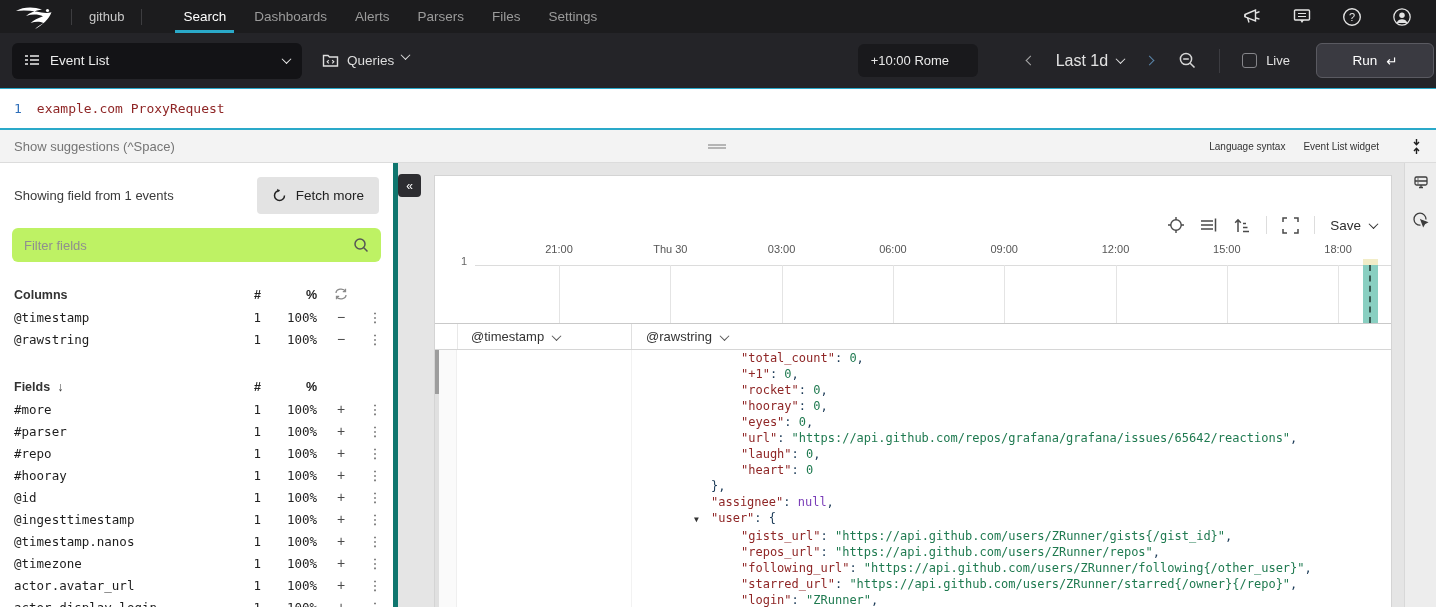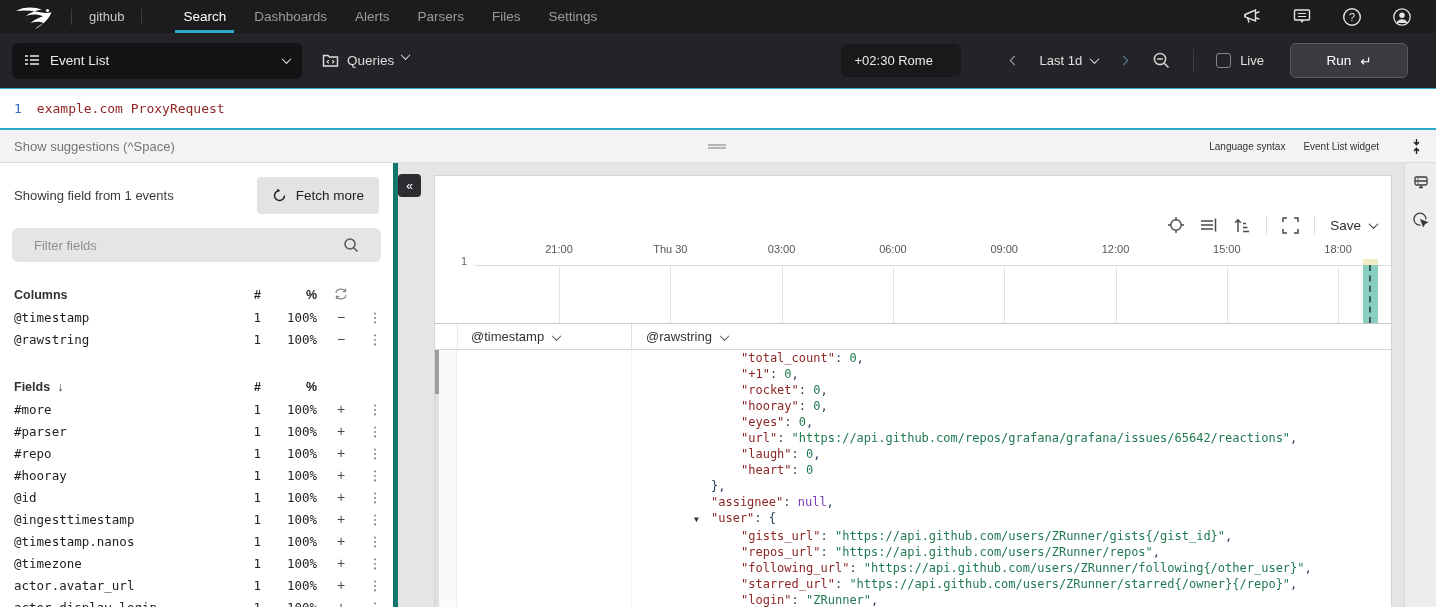--- a/index.html
+++ b/index.html
@@ -15,34 +15,34 @@
   .repo { color:#c9c9c9; font-size:13px; padding:0 4px; }
   .nav-items { display:flex; height:100%; margin-left:14px; }
   .nav-item { color:#9b9b9b; font-size:13.5px; line-height:33px; padding:0 14px; position:relative; cursor:pointer; }
   .nav-item.active { color:#ffffff; }
   .nav-item.active::after { content:''; position:absolute; left:6px; right:6px; bottom:0; height:3px; background:#2aa9c9; }
   .tn-right { margin-left:auto; display:flex; align-items:center; gap:30px; padding-right:10px; color:#e3e3e3; }
   .tn-icon { width:20px; height:20px; display:flex; align-items:center; justify-content:center; cursor:pointer; }
 
   
   .toolbar { position:absolute; left:0; top:33px; width:1436px; height:55px; background:#242428;
-             display:flex; align-items:center; padding:0 28px 0 12px; }
+             display:flex; align-items:center; padding:0 2px 0 12px; }
   .viewsel { width:290px; height:36px; background:#131316; border-radius:6px; display:flex; align-items:center;
              padding:0 12px; color:#ededed; font-size:13.5px; gap:10px; cursor:pointer; }
   .viewsel .chev { margin-left:auto; }
   .queries { display:flex; align-items:flex-start; gap:8px; color:#dedede; font-size:13.5px; margin-left:20px; cursor:pointer; }
   .tb-spacer { flex:1; }
   .tzbtn { width:120px; height:33px; background:#19191c; border-radius:6px; color:#e8e8e8; font-size:13px;
            display:flex; align-items:center; padding:0 13px; margin-right:44px; cursor:pointer; }
   .chev { width:7px; height:7px; border-right:1.6px solid currentColor; border-bottom:1.6px solid currentColor;
           display:inline-block; transform:rotate(45deg) translate(-1px,-1px); }
   .chev-l { transform:rotate(135deg); } .chev-r { transform:rotate(-45deg); }
   .stepbtn { color:#a8a8a8; width:18px; height:18px; display:flex; align-items:center; justify-content:center; cursor:pointer; }
   .stepbtn.fwd { color:#5a84a8; }
-  .timerange { color:#e2e2e2; font-size:13px; display:flex; align-items:center; gap:9px; margin:0 16px; cursor:pointer; }
+  .timerange { color:#e2e2e2; font-size:16px; display:flex; align-items:center; gap:9px; margin:0 16px; cursor:pointer; }
   .zoomout { color:#d6d6d6; margin-left:20px; cursor:pointer; display:flex; }
   .tb-div { width:1px; height:24px; background:#3c3c41; margin:0 22px; }
   .live { display:flex; align-items:center; gap:9px; color:#e2e2e2; font-size:13px; cursor:pointer; }
   .cb { width:15px; height:15px; border:1px solid #85858a; border-radius:3px; background:transparent; }
   .runbtn { margin-left:26px; width:118px; height:35px; background:#3a3a41; border:1px solid #5a5a61; border-radius:6px;
             color:#fff; font-size:13.5px; display:flex; align-items:center; justify-content:center; gap:9px; cursor:pointer; }
 
   
   .editor { position:absolute; left:0; top:88px; width:1436px; height:42px; background:#fff;
             border-top:1px solid #2aa9c9; border-bottom:2px solid #2aa9c9;
@@ -60,22 +60,22 @@
   .sugg-link { color:#333; font-size:10px; cursor:pointer; }
   .collapse-v { color:#1f1f1f; margin-left:12px; cursor:pointer; display:flex; }
 
   
   .fpanel { position:absolute; left:0; top:163px; width:398px; height:444px; background:#fff;
             border-right:5px solid #0f766e; overflow:hidden; }
   .fp-head { display:flex; align-items:center; justify-content:space-between; padding:14px 14px 8px 14px; }
   .fp-summary { font-size:13px; color:#3a3a3a; }
   .fetchbtn { background:#e3e3e3; border-radius:4px; height:37px; display:flex; align-items:center; gap:9px;
               padding:0 15px; font-size:13.5px; color:#222; cursor:pointer; }
-  .filter { margin:6px 12px 0 12px; height:34px; background:#e5e5e5; border-radius:6px; display:flex; align-items:center;
-            padding:0 22px; }
+  .filter { margin:6px 12px 0 12px; height:34px; background:#bef264; border-radius:6px; display:flex; align-items:center;
+            padding:0 12px; }
   .filter input { border:none; outline:none; background:transparent; flex:1; font-size:13px; color:#333;
                   font-family:"Liberation Sans",sans-serif; }
   .filter input::placeholder { color:#8f8f8f; }
   .fsection { margin-top:22px; }
   .frow, .fhead-row { display:flex; align-items:center; height:22px; padding:0 8px 0 14px; }
   .fhead-row { color:#333; font-size:12.5px; font-weight:bold; }
   .fh-title { flex:1; display:flex; align-items:center; gap:7px; }
   .fname { flex:1; font-family:"DejaVu Sans Mono",monospace; font-size:12.5px; color:#1d1d1d; cursor:pointer; }
   .fcount { width:28px; text-align:right; font-family:"DejaVu Sans Mono",monospace; font-size:12.5px; color:#222; }
   .fpct  { width:56px; text-align:right; font-family:"DejaVu Sans Mono",monospace; font-size:12.5px; color:#222; }
@@ -201,21 +201,21 @@
   <div class="queries">
     <svg width="17" height="15" viewBox="0 0 17 15" fill="none" stroke="#dedede" stroke-width="1.4">
       <path d="M1.5 4.5 V2.5 H6 L7.5 4 H15.5 V13 H1.5 Z"></path>
       <path d="M6.8 7.2 L5.2 8.8 L6.8 10.4 M10.2 7.2 L11.8 8.8 L10.2 10.4" stroke-width="1.2"></path>
     </svg>
     <span>Queries</span>
     <span class="chev"></span>
   </div>
   <div class="tb-spacer"></div>
   <div class="tzbtn">
-    <span>+02:30 Rome</span>
+    <span>+10:00 Rome</span>
   </div>
   <span class="stepbtn">
       <span class="chev chev-l"></span>
     </span>
   <div class="timerange">
     <span>Last 1d</span>
     <span class="chev"></span>
   </div>
   <span class="stepbtn fwd">
       <span class="chev chev-r"></span>

